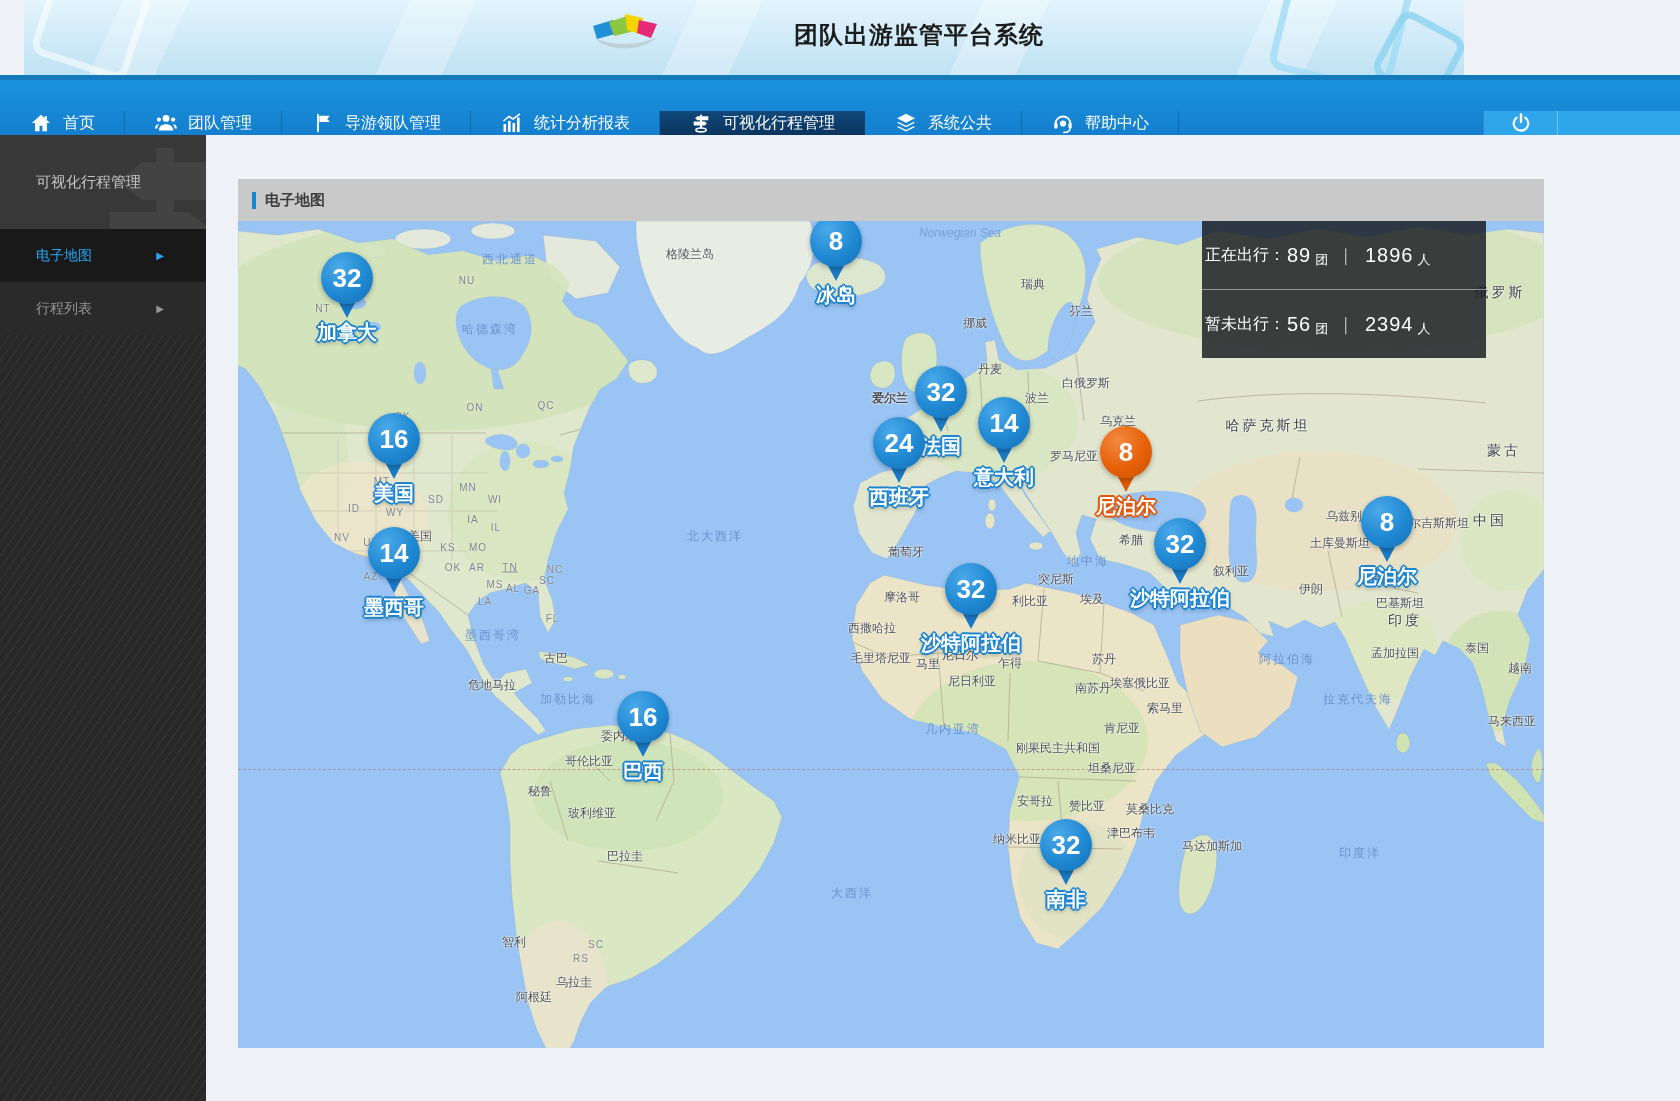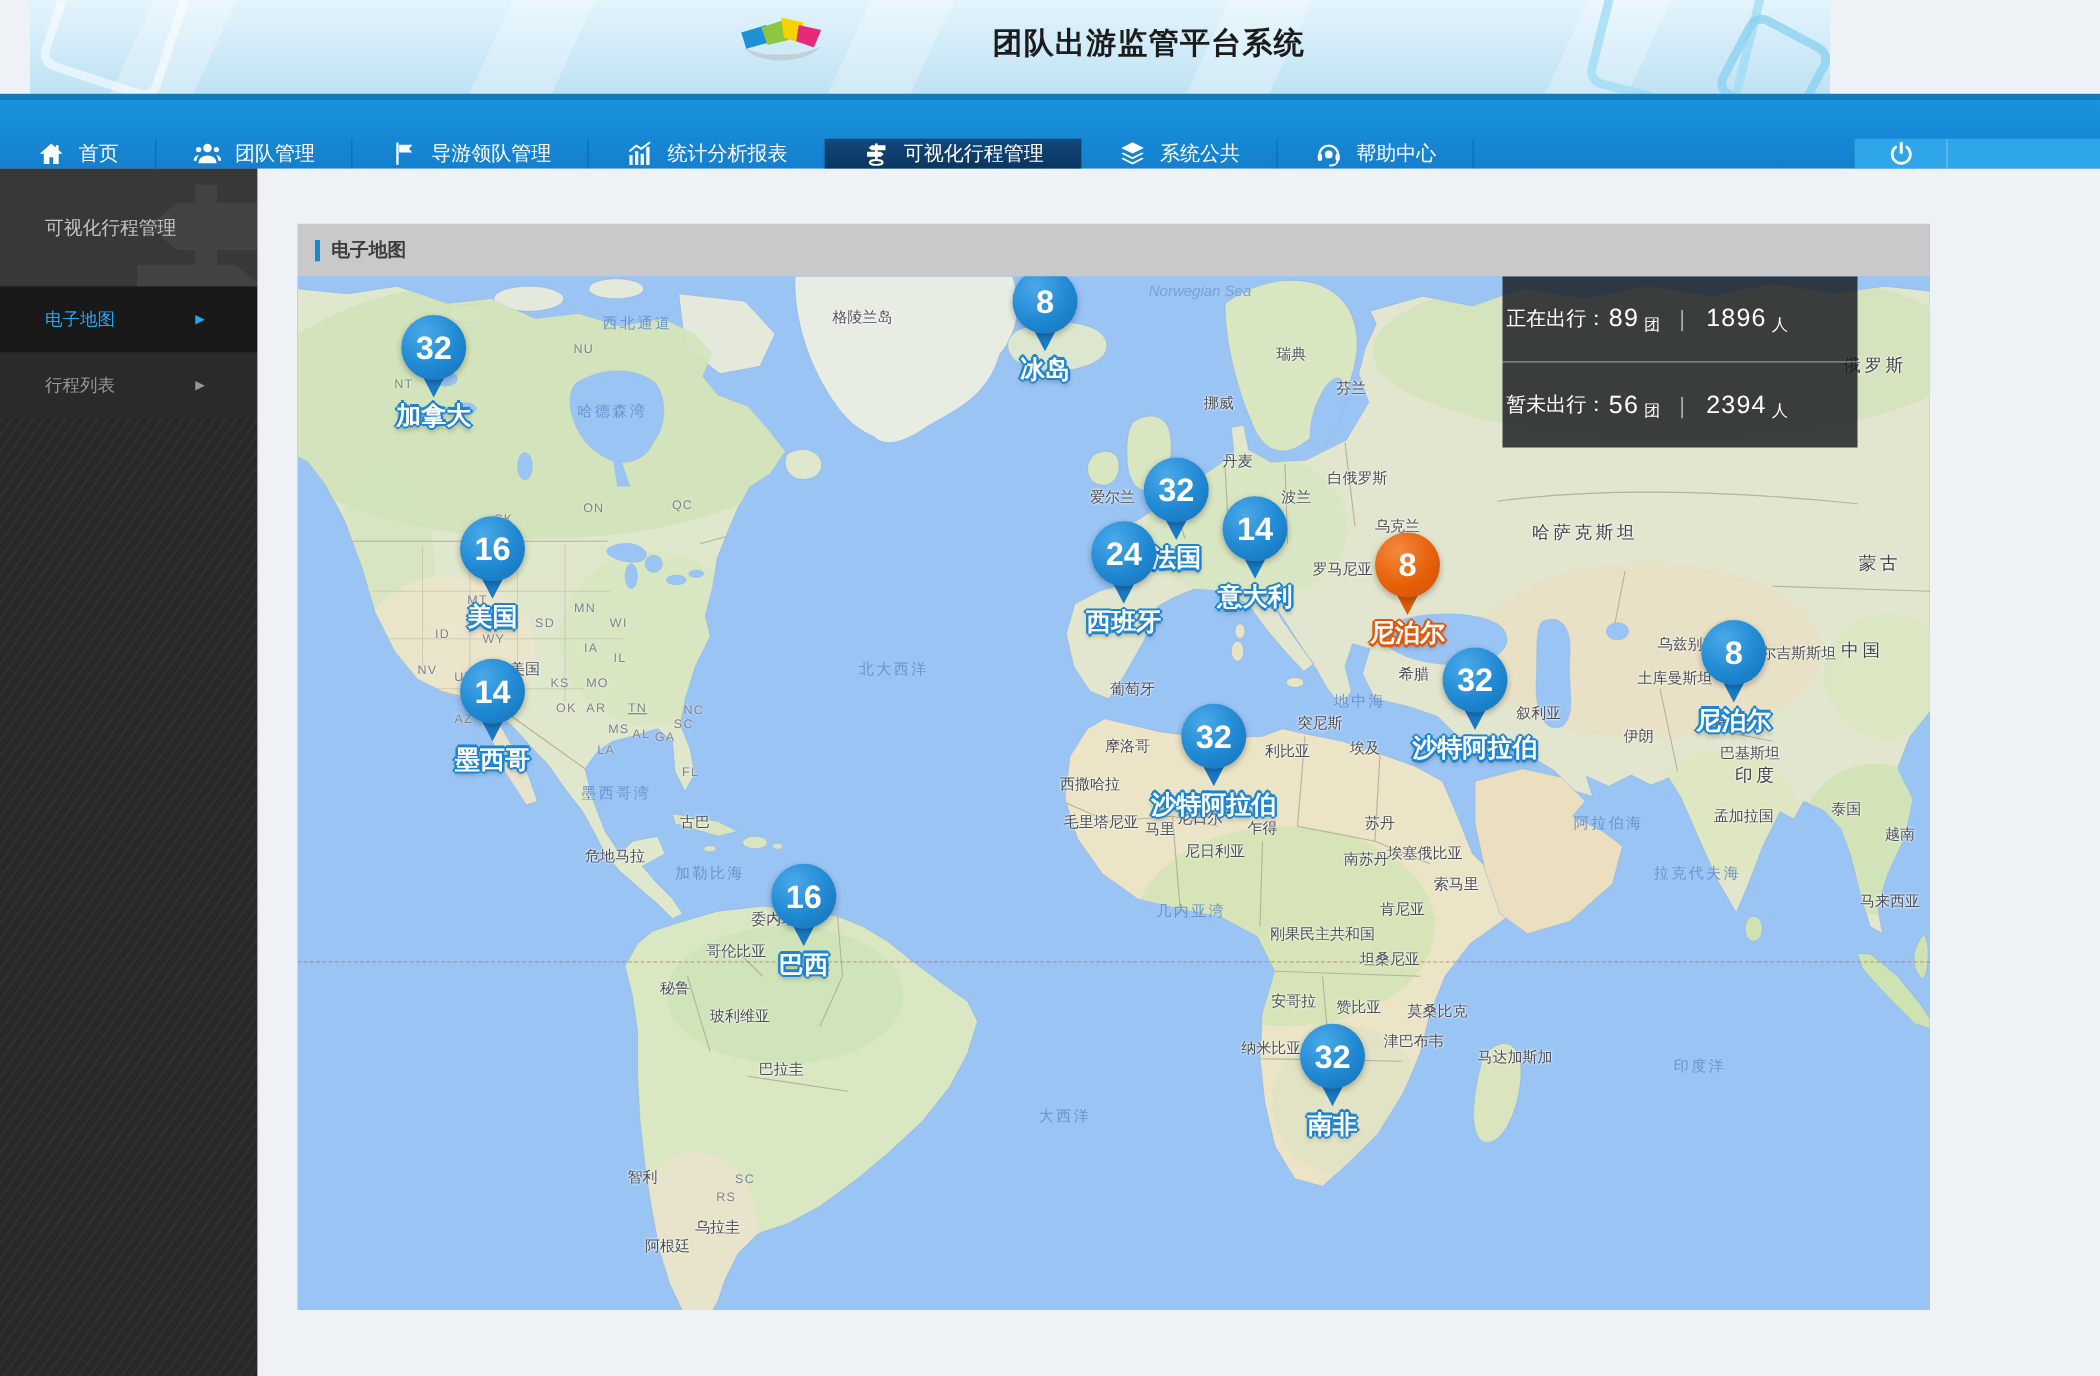--- a/index.html
+++ b/index.html
@@ -374,21 +374,21 @@
       <div class="equator"></div>
       <div class="labels-layer" id="labels-layer">
           <span class="map-label k-sea" style="left: 272px; top: 38px;">西北通道</span>
           <span class="map-label k-country" style="left: 452px; top: 33px;">格陵兰岛</span>
           <span class="map-label k-sea-en" style="left: 722px; top: 12px;">Norwegian Sea</span>
           <span class="map-label k-sea" style="left: 252px; top: 108px;">哈德森湾</span>
           <span class="map-label k-country" style="left: 795px; top: 63px;">瑞典</span>
           <span class="map-label k-country" style="left: 737px; top: 102px;">挪威</span>
           <span class="map-label k-country" style="left: 843px; top: 90px;">芬兰</span>
           <span class="map-label k-country-lg" style="left: 1262px; top: 72px;">俄罗斯</span>
-          <span class="map-label k-country" style="left: 652px; top: 177px;">爱尔兰</span>
+          <span class="map-label k-country" style="left: 652px; top: 177px; font-weight: bold;">爱尔兰</span>
           <span class="map-label k-country" style="left: 752px; top: 148px;">丹麦</span>
           <span class="map-label k-country" style="left: 799px; top: 177px;">波兰</span>
           <span class="map-label k-country" style="left: 848px; top: 162px;">白俄罗斯</span>
           <span class="map-label k-country" style="left: 880px; top: 200px;">乌克兰</span>
           <span class="map-label k-country" style="left: 836px; top: 235px;">罗马尼亚</span>
           <span class="map-label k-country" style="left: 893px; top: 319px;">希腊</span>
           <span class="map-label k-country" style="left: 668px; top: 331px;">葡萄牙</span>
           <span class="map-label k-country" style="left: 664px; top: 376px;">摩洛哥</span>
           <span class="map-label k-country" style="left: 818px; top: 358px;">突尼斯</span>
           <span class="map-label k-sea" style="left: 850px; top: 340px;">地中海</span>

